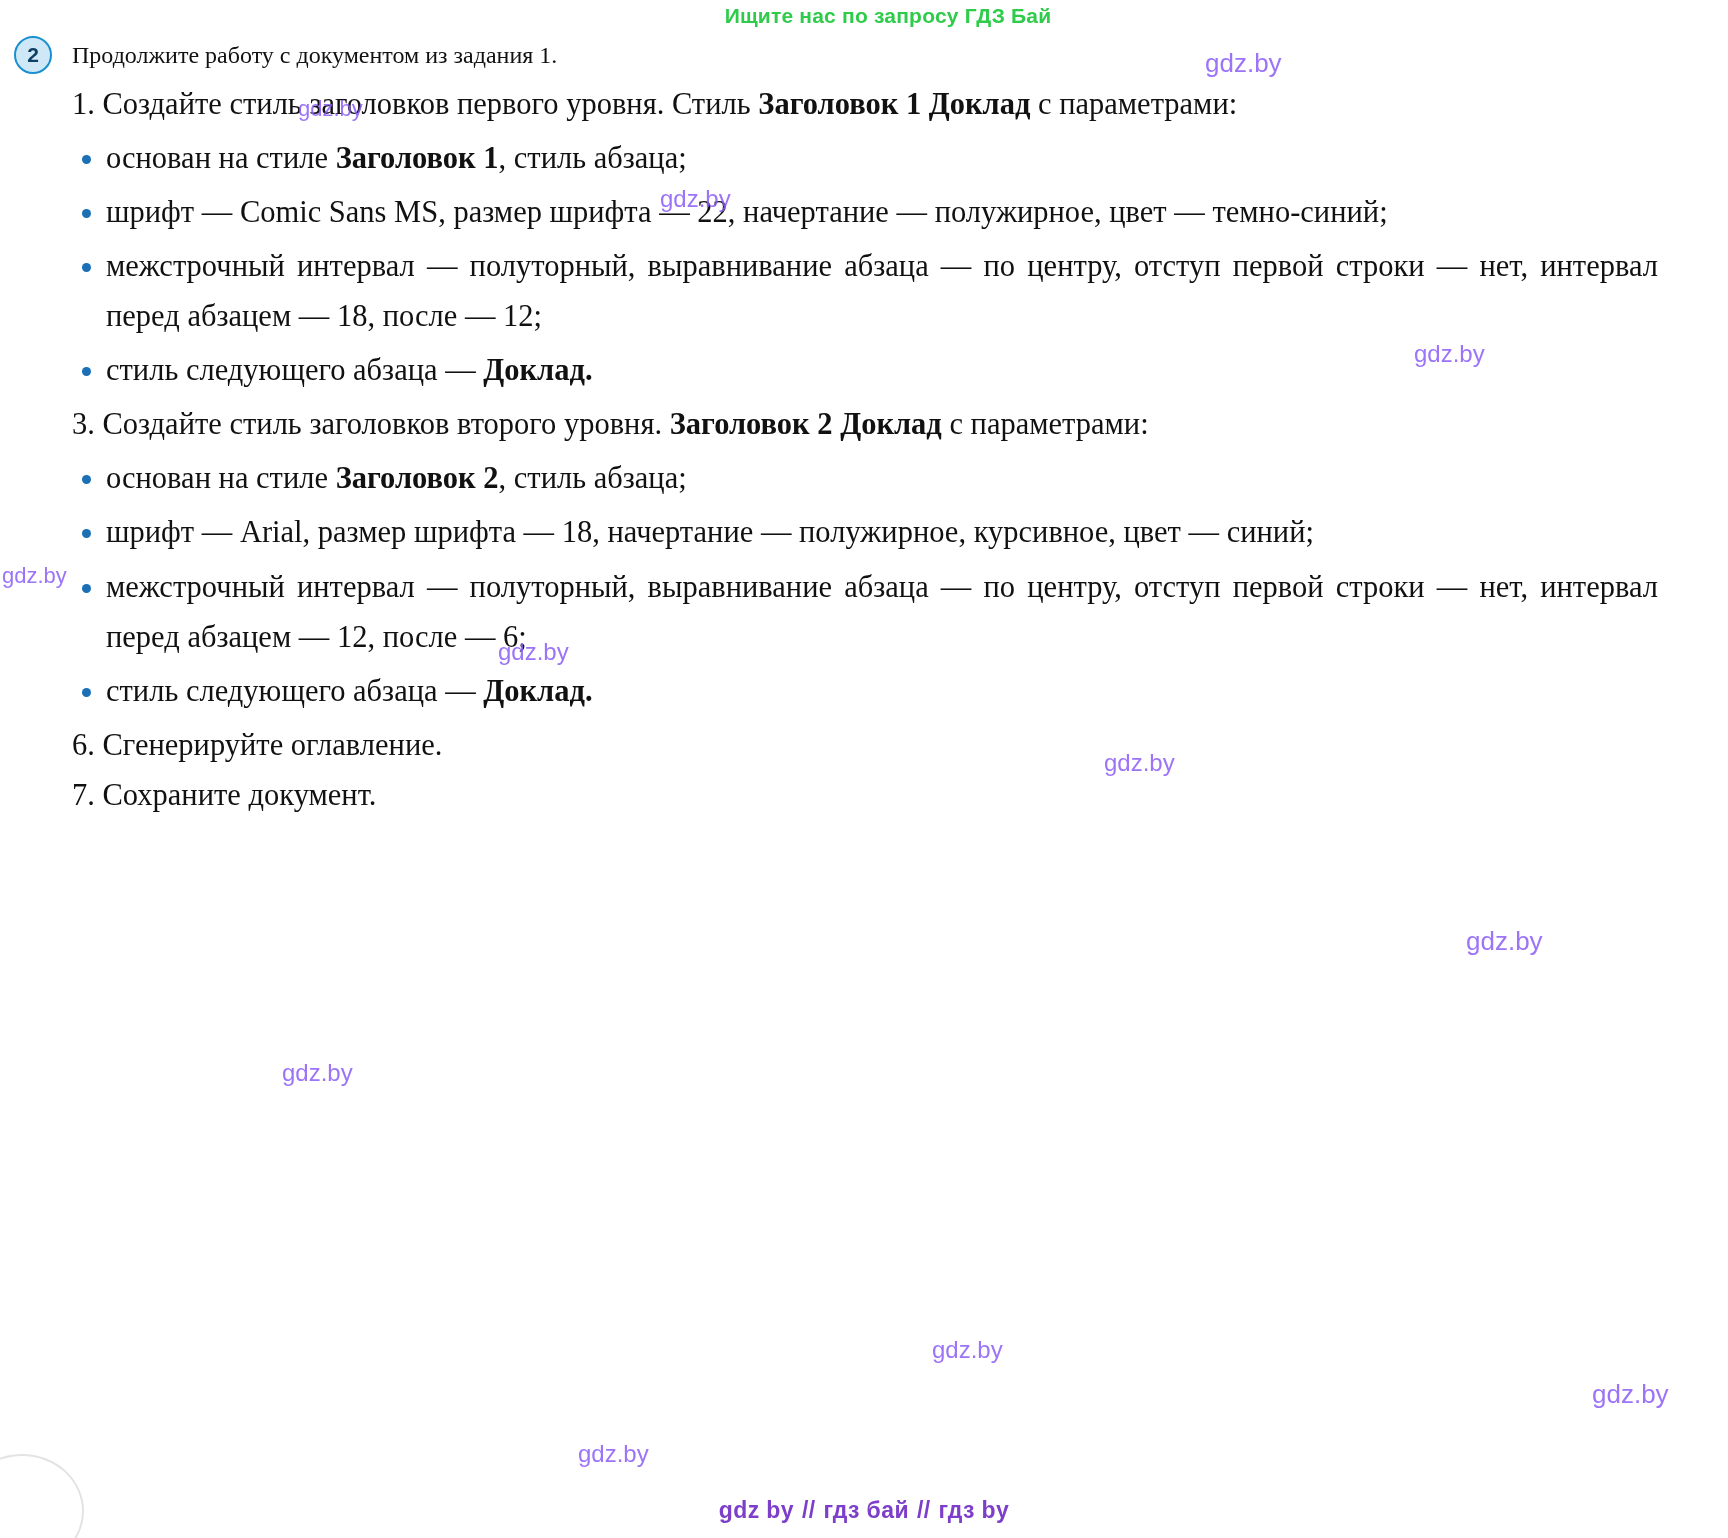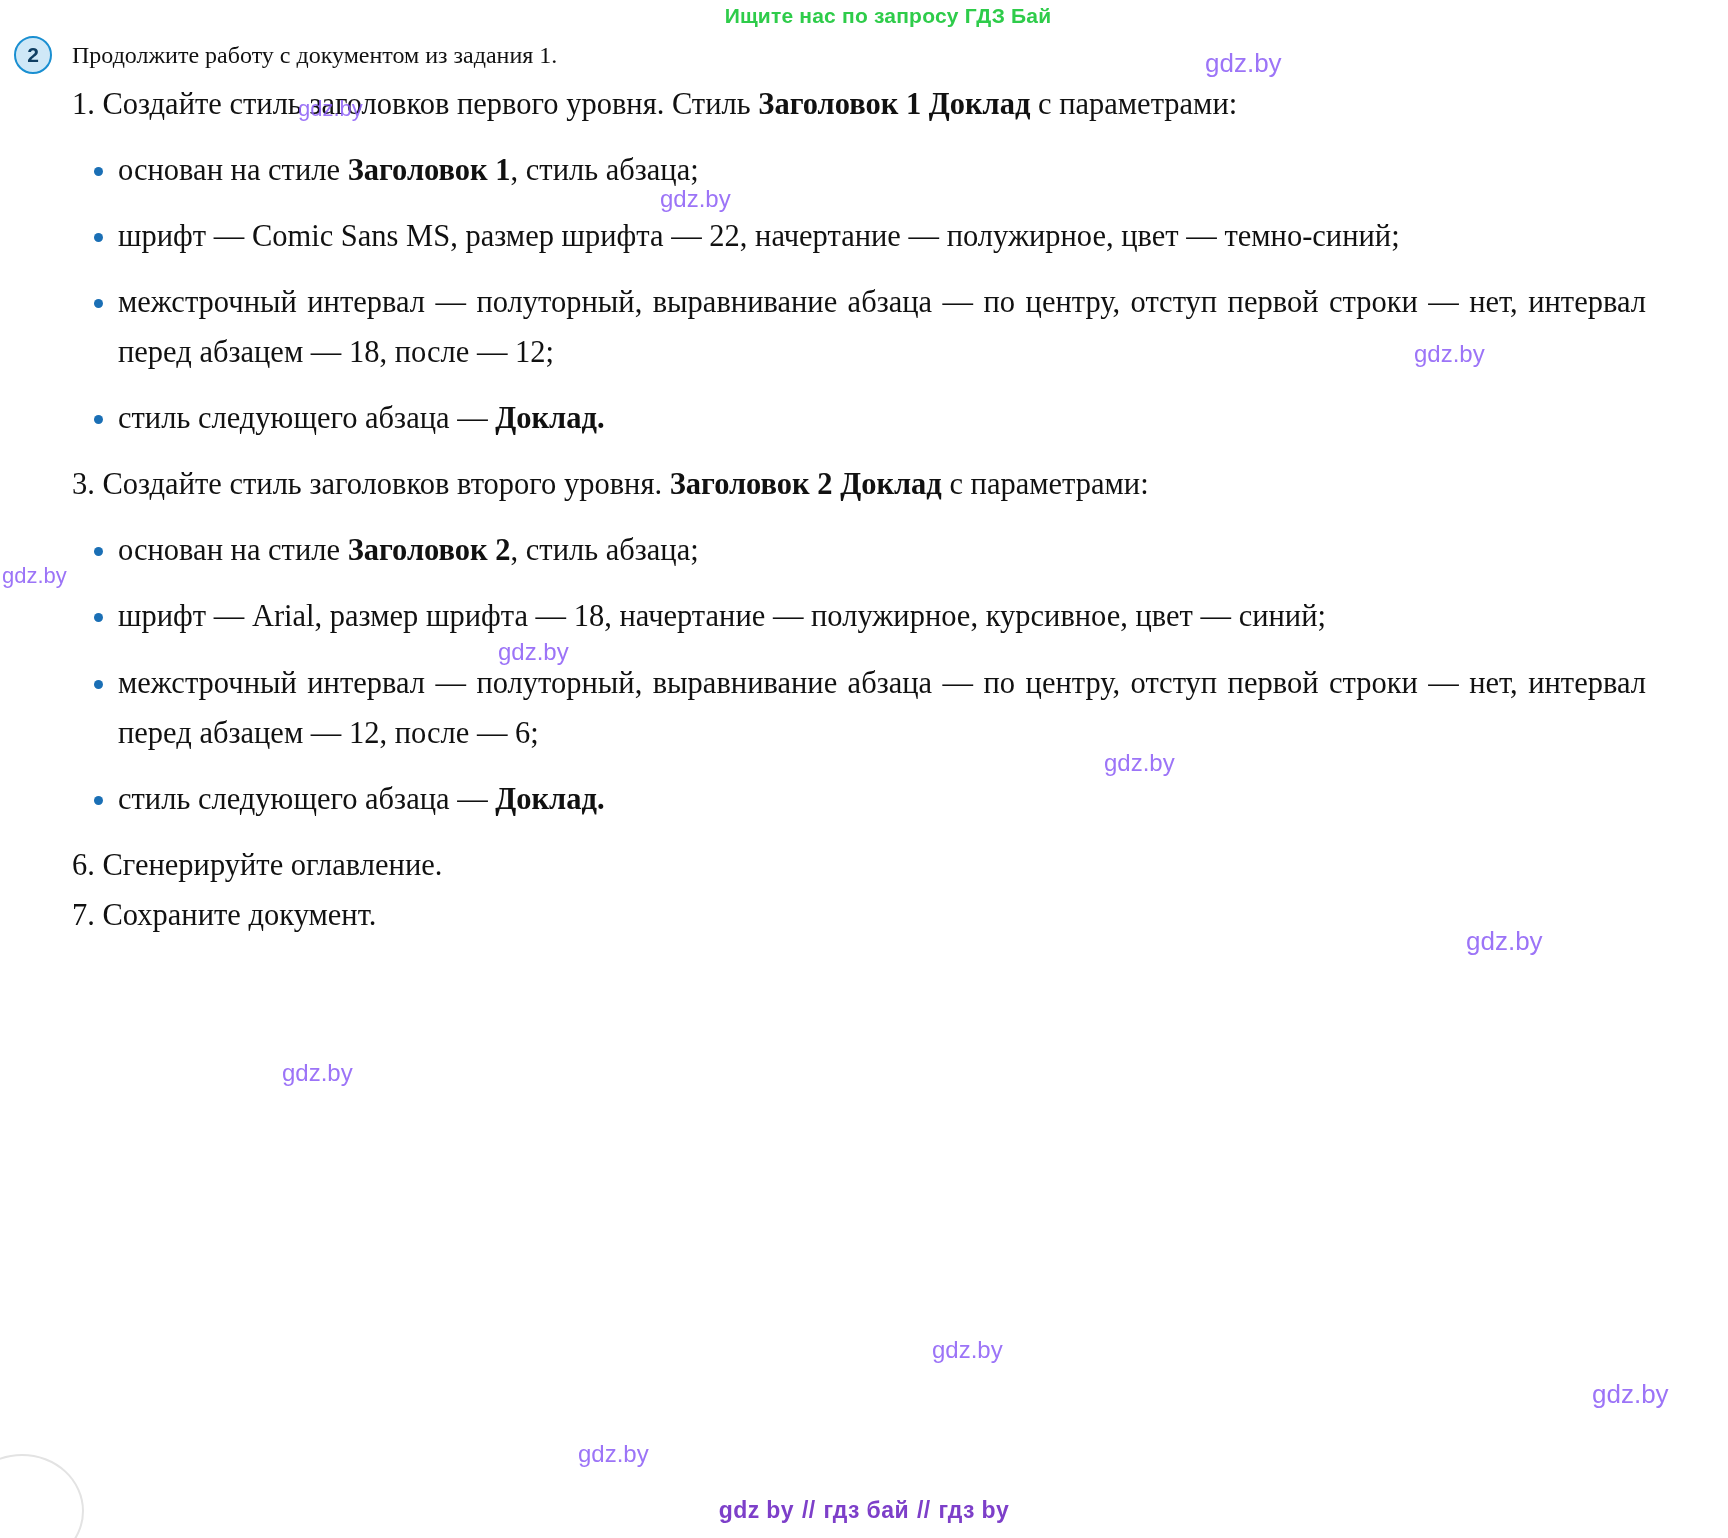--- a/index.html
+++ b/index.html
@@ -76,21 +76,21 @@
 
   .bullets {
     list-style: none;
     margin: 0;
     padding: 0;
   }
   .bullets li {
     position: relative;
     padding-left: 30px;
     text-align: justify;
-    margin: 16px;
+    margin: 4px;
   }
   .bullets li::before {
     content: "";
     position: absolute;
     left: 6px;
     top: 22px;
     width: 9px;
     height: 9px;
     border-radius: 50%;
     background: #1a6fb5;

